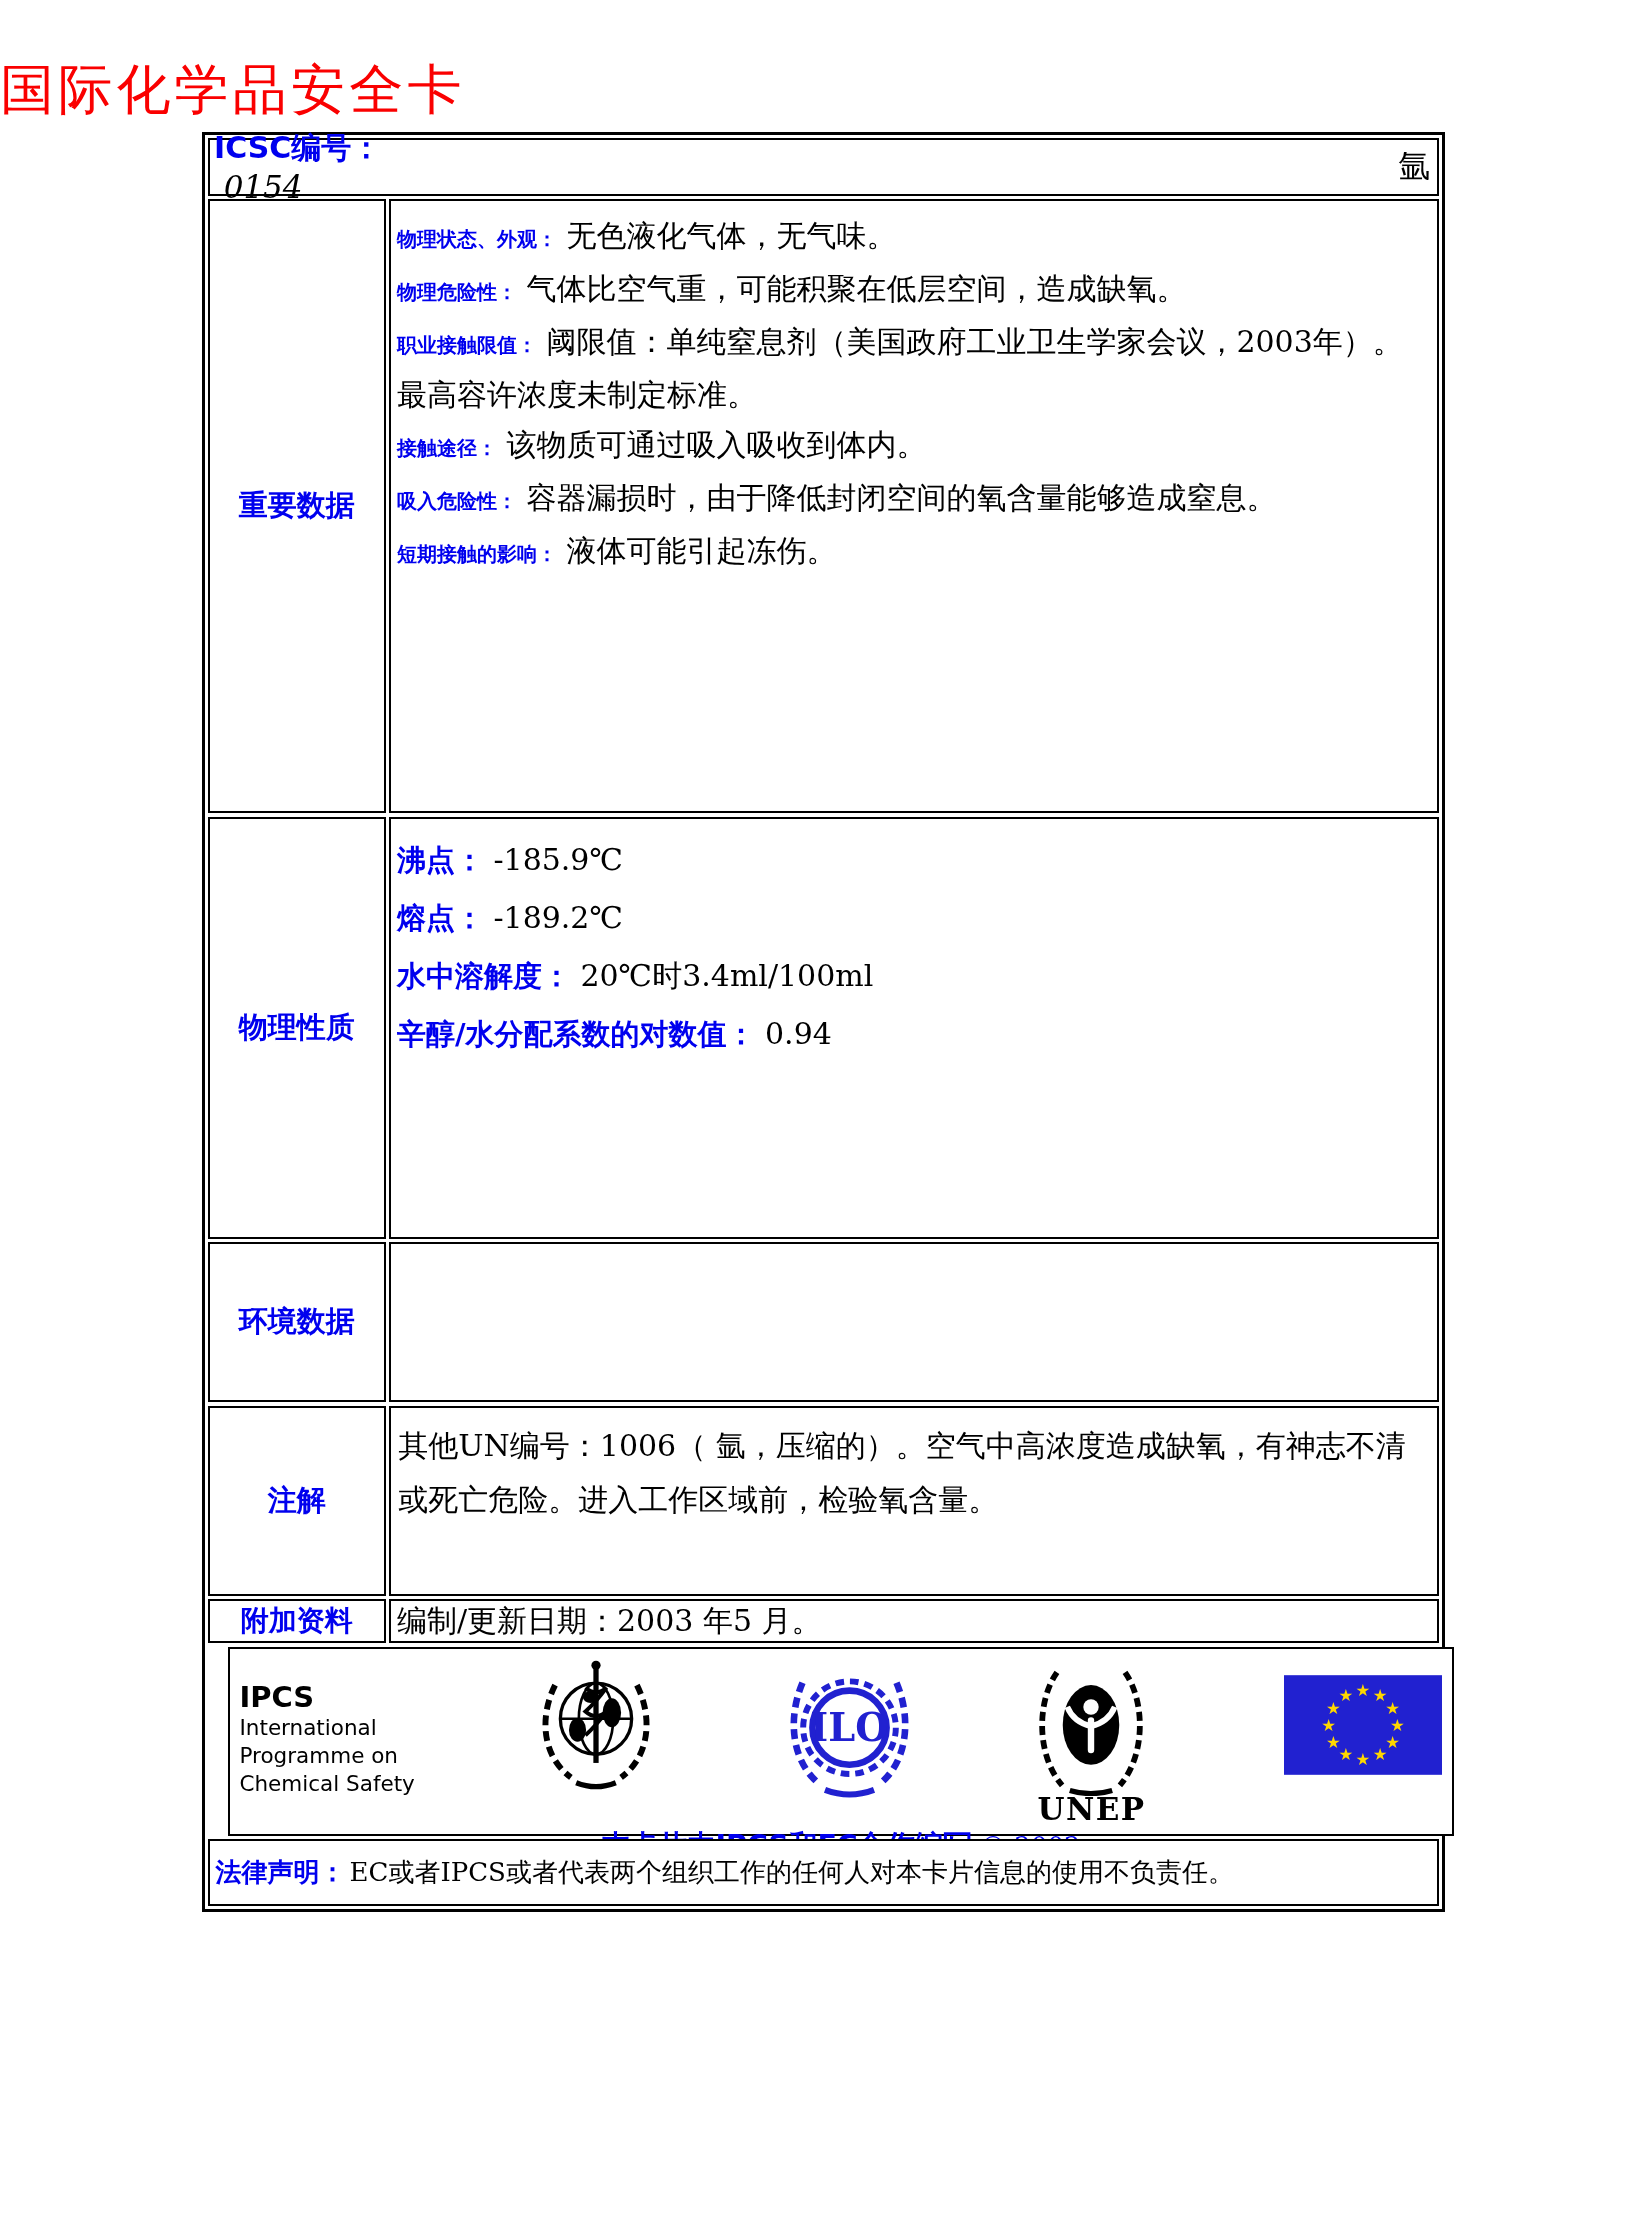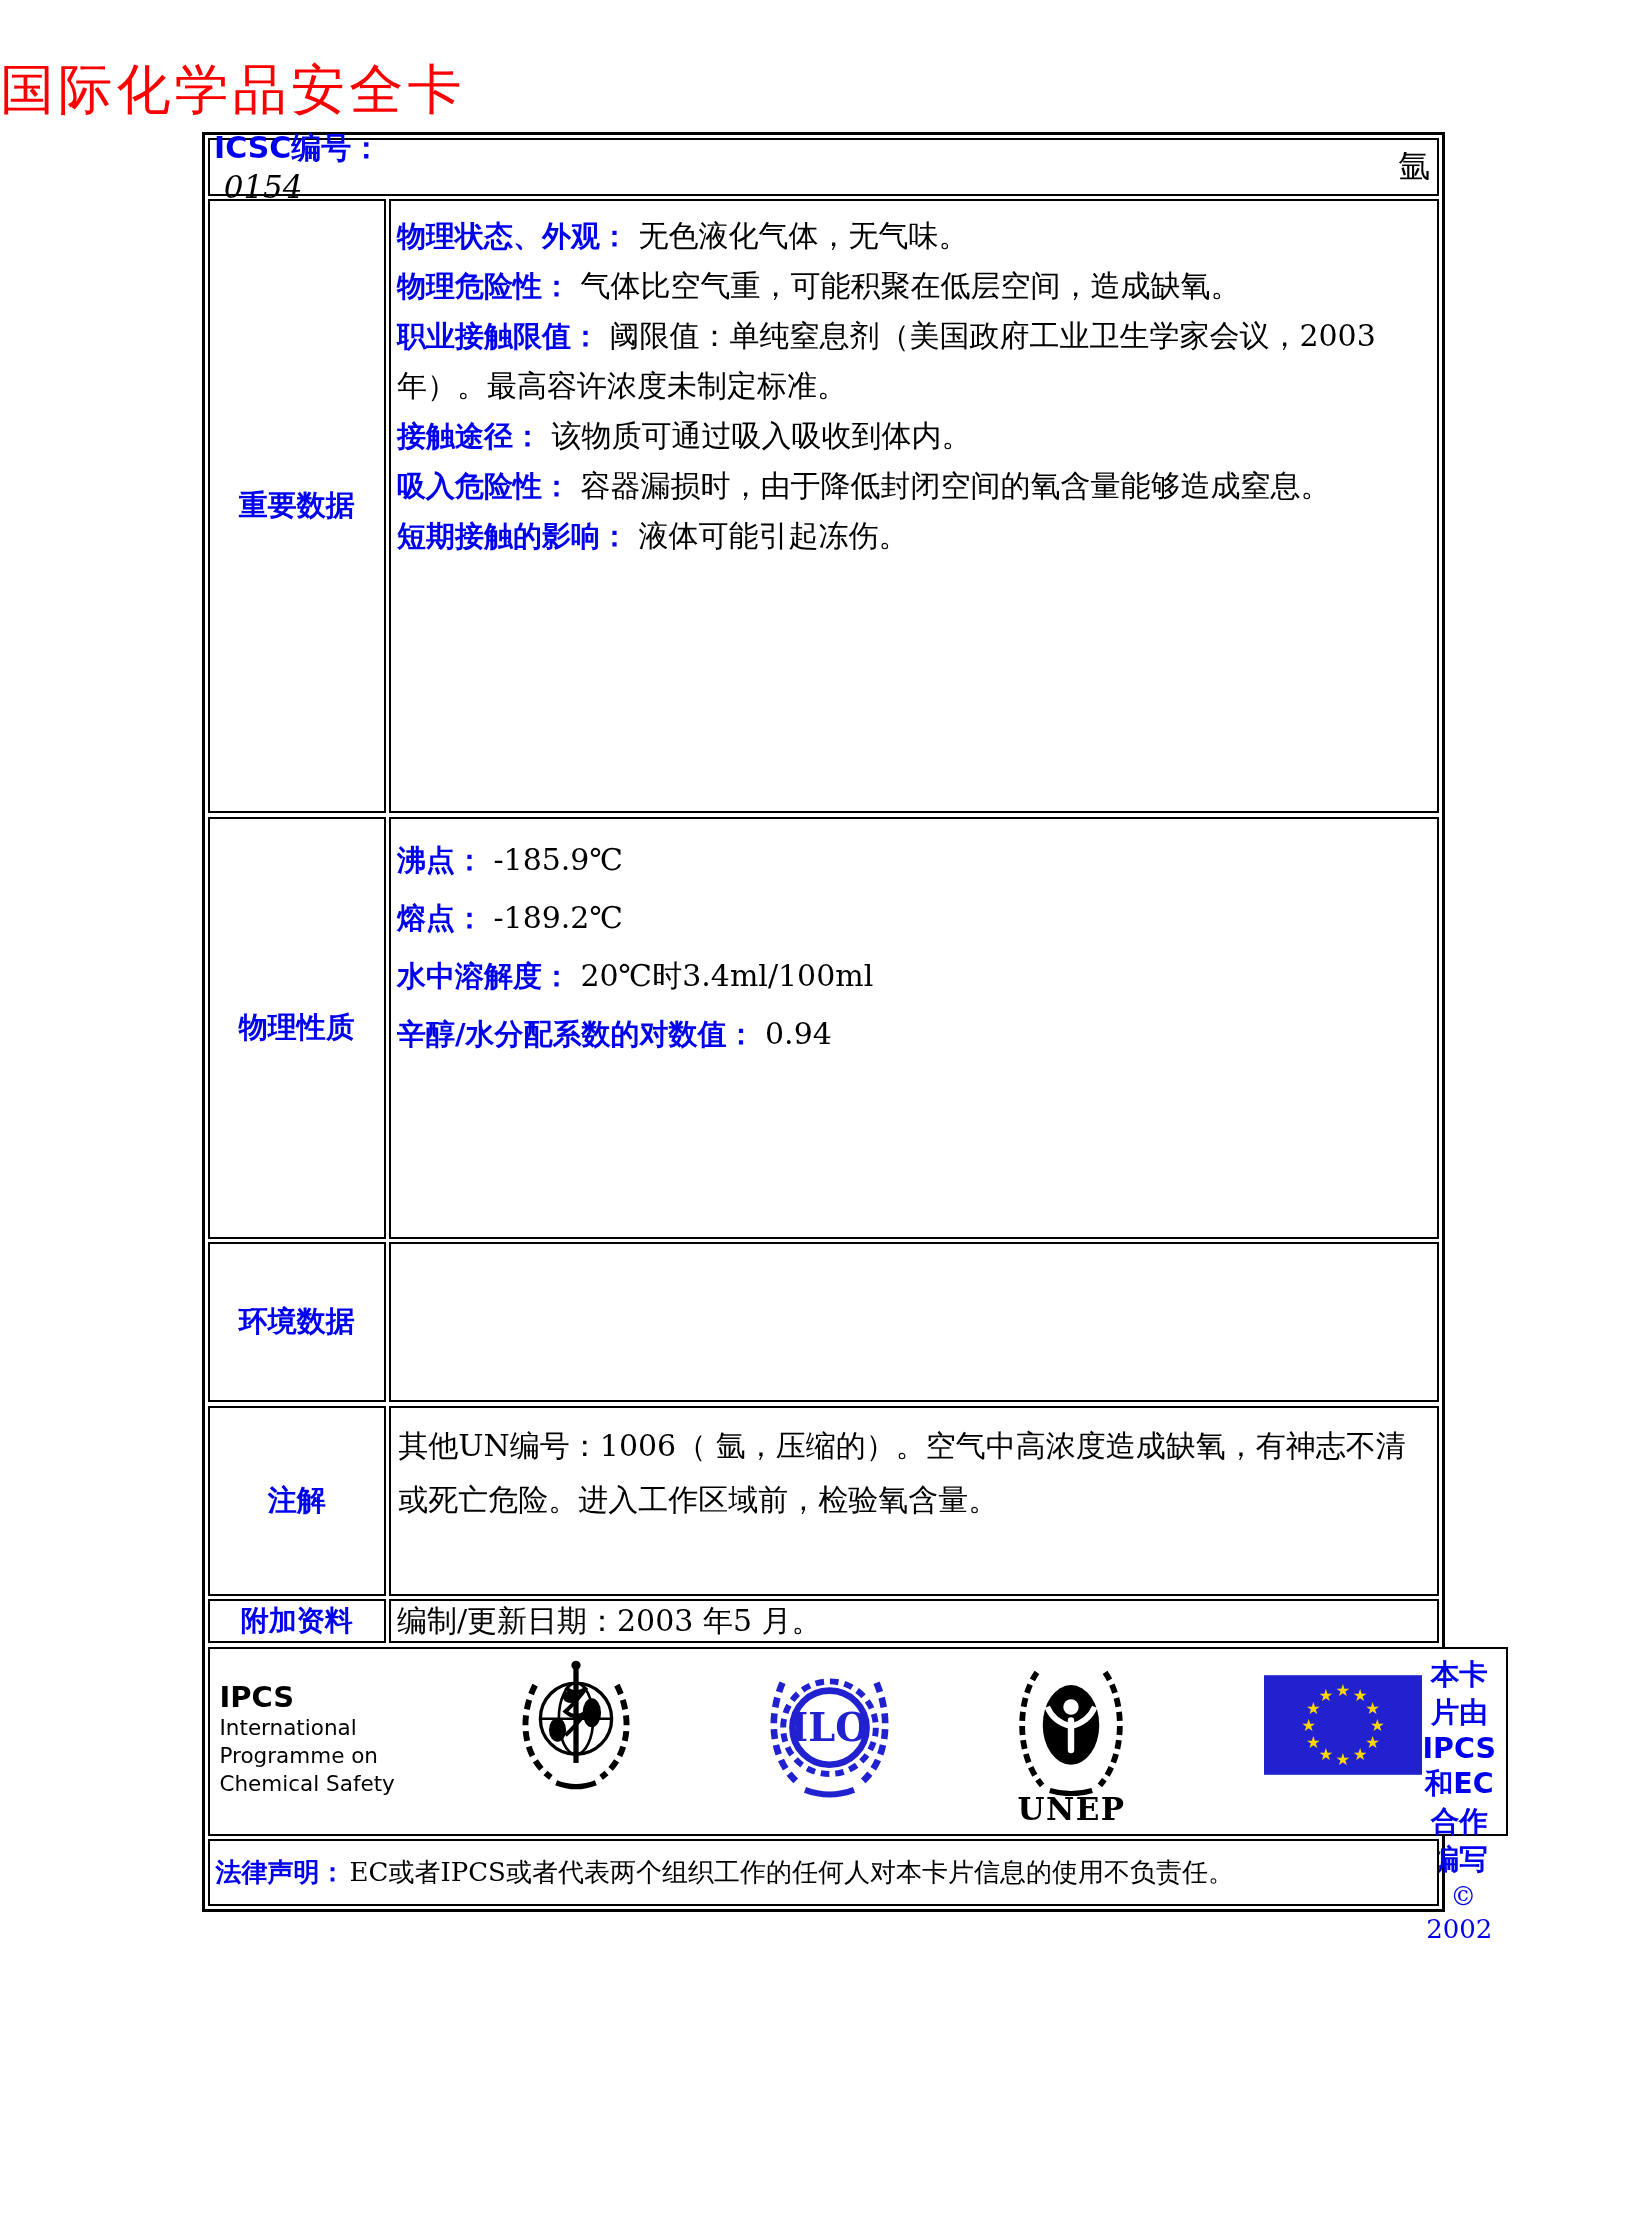--- a/index.html
+++ b/index.html
@@ -39,39 +39,40 @@
     flex:1; display:flex; align-items:center; justify-content:space-between;
     height:58px; padding:0 7px 0 4.2px; font-size:31px;
   }
   .icsc-left { display:flex; align-items:flex-start;flex-direction:column; }
   .icsc-left .blue-label { font-size:30px; }
   .icsc-number { margin-left:9.7px; font-size:31px;font-style:italic; }
   .chem-name { font-size:32px; }
   
   .row-important { height:614px; }
   .row-important .content-cell { padding:9.7px 7px 0 5.6px; font-size:30px; line-height:50px; }
-  .row-important .blue-label { font-size:29px; }
+  .row-important .blue-label { font-size:20px; }
   
   .row-physical { height:422px; }
   .row-physical .content-cell { padding:12.5px 7px 0 5.6px; font-size:30px; line-height:58px; }
   .row-physical .blue-label { font-size:29px; }
   
   .row-env { height:160px; }
   
   .row-notes { height:190px; }
   .row-notes .content-cell { padding:11px 8.3px 0 7px; font-size:30px; line-height:54px; }
   
   .row-add { height:44px; }
   .row-add .label-cell { font-size:28px; }
   .row-add .content-cell { display:flex; align-items:center; padding-left:5.6px; font-size:30px; }
   
   .row-logos { height:189px; }
   .row-logos .cell {
-    flex:1; display:flex; flex-direction:row; justify-content:space-between;
+    flex:1; display:flex; flex-direction:column; justify-content:space-between;
     padding:7px 9.7px 4.2px 9.7px;
+    margin-left:20px;
   }
   .logos-strip { display:flex; align-items:flex-start; }
   .ipcs-block { width:208px; padding-top:25px; font-family:"DejaVu Sans", sans-serif; }
   .ipcs-title { font-size:29px; font-weight:bold; line-height:33px; }
   .ipcs-line { font-size:21.5px; line-height:28px; }
   .logo-slot { display:flex; flex-direction:column; align-items:center; }
   .slot-who { margin-left:83px; }
   .slot-ilo { margin-left:118px; }
   .slot-unep { margin-left:111px; margin-top:2.8px; }
   .slot-eu { margin-left:132px; margin-top:19.4px; }

